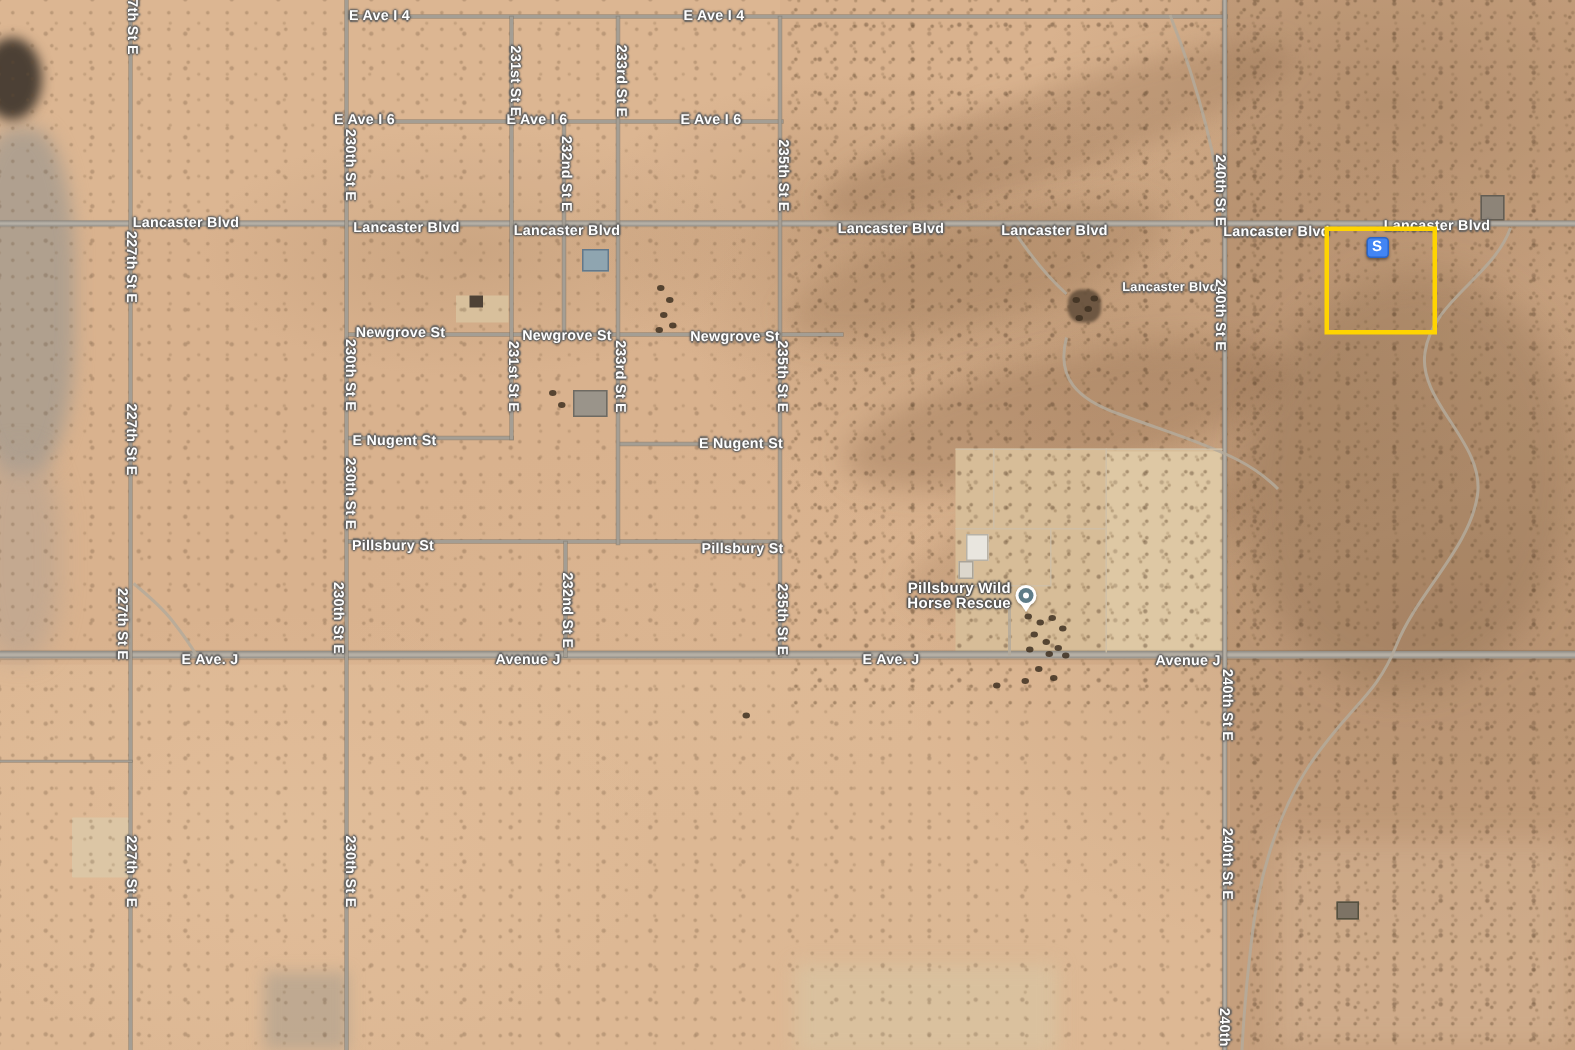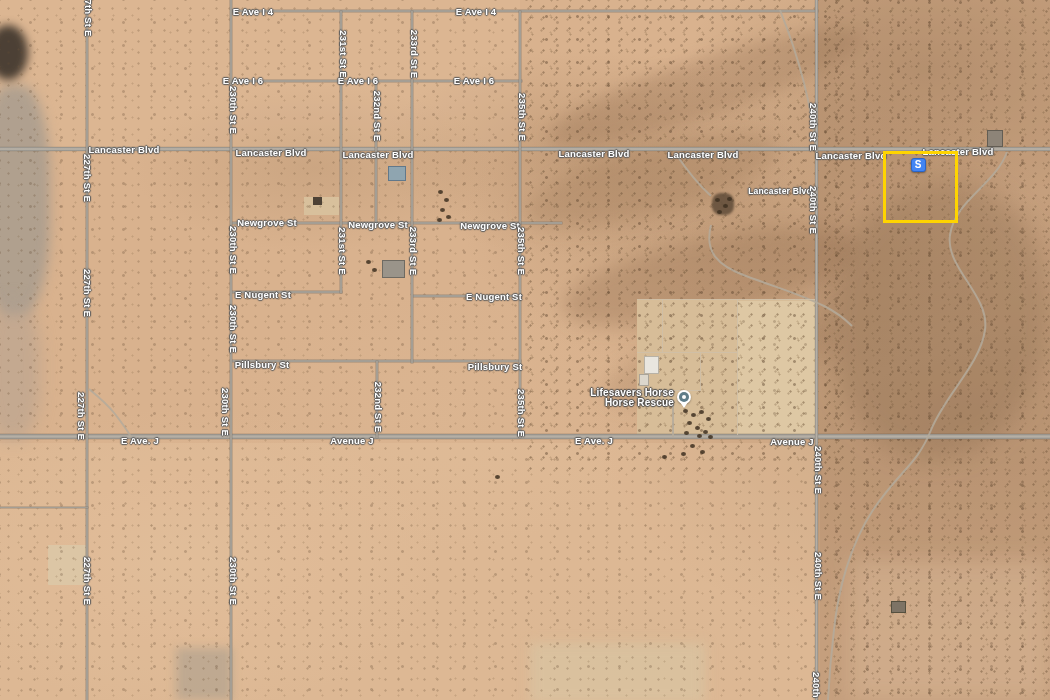--- a/index.html
+++ b/index.html
@@ -216,21 +216,21 @@
       <div class="lbl v" style="left: 521px; top: 251px;">235th St E</div>
       <div class="lbl v" style="left: 521px; top: 413px;">235th St E</div>
       <div class="lbl v" style="left: 813px; top: 127px;">240th St E</div>
       <div class="lbl v" style="left: 813px; top: 210px;">240th St E</div>
       <div class="lbl v" style="left: 818px; top: 470px;">240th St E</div>
       <div class="lbl v" style="left: 818px; top: 576px;">240th St E</div>
       <div class="lbl v" style="left: 816px; top: 696px;">240th St E</div>
     </div>
 
   <div id="poi-label">
-    <div>Lifesavers Horse</div>
+    <div>Pillsbury Wild</div>
     <div>Horse Rescue</div>
   </div>
 
   <div id="poi-dot">
     <div class="ring">
       <div class="inner">
         <div class="core"></div>
       </div>
     </div>
     <div class="tail"></div>

